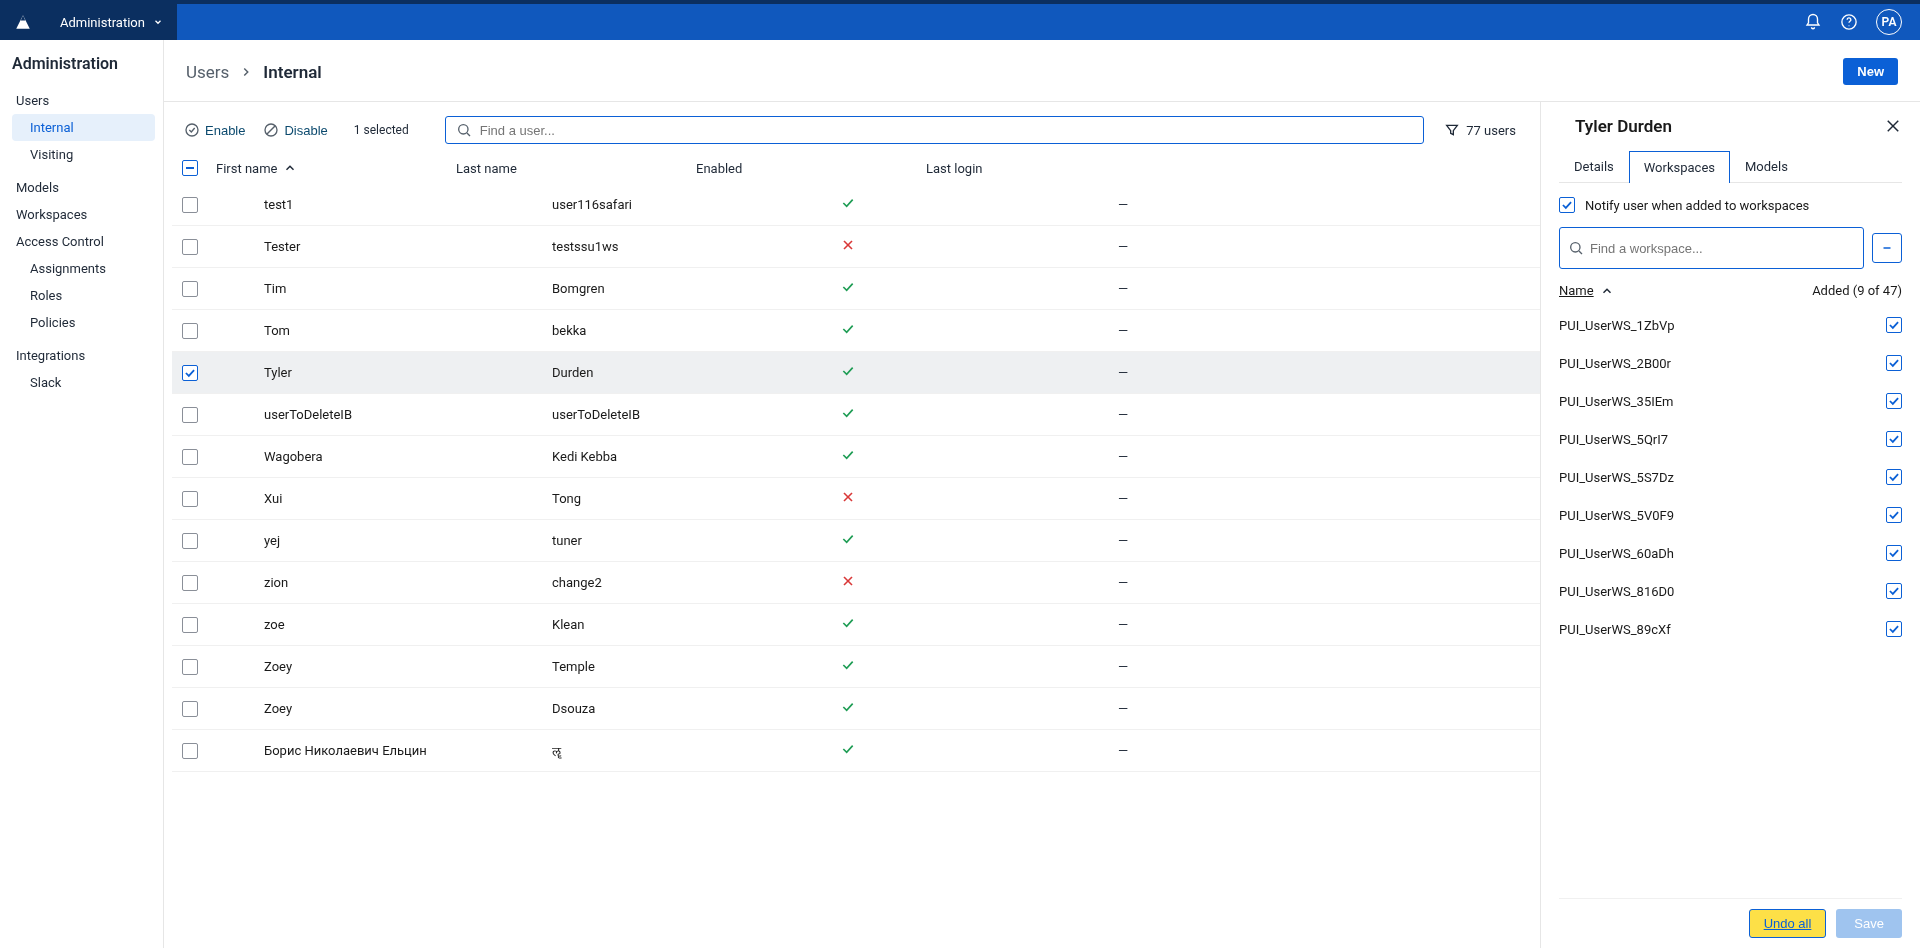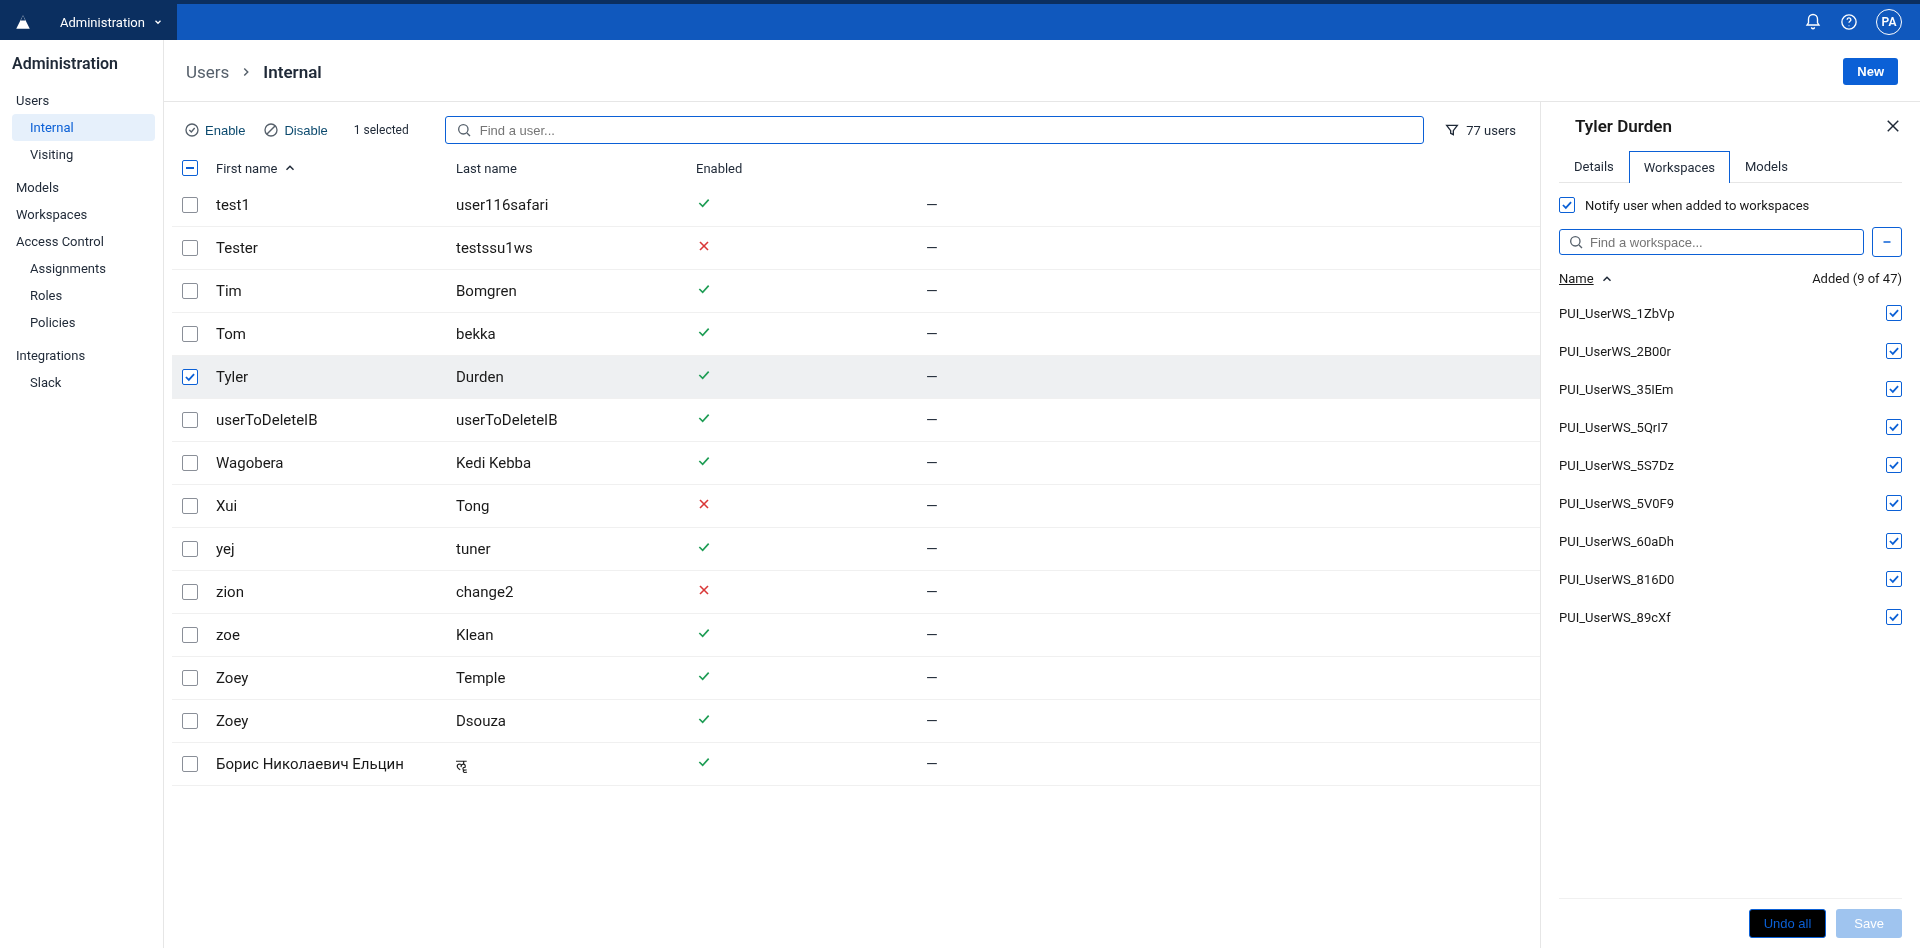--- a/index.html
+++ b/index.html
@@ -88,48 +88,48 @@
   .chk {
     width:16px; height:16px; border:1.5px solid #8a8f98; border-radius:2px;
     display:flex; align-items:center; justify-content:center; cursor:pointer; background:#fff;
   }
   .chk.ind { border-color:#0b60d6; }
   .chk.ind::after { content:""; width:8px; height:2px; background:#0b60d6; }
   .chk.on { border-color:#0b60d6; }
   .chk.on svg { stroke:#0b60d6; }
 
   .rows { flex:1; overflow-y:auto; }
-  .row { display:flex; align-items:center; padding:11px 18px 11px 10px; border-bottom:1px solid #f0f0f0; font-size:15px;}
+  .row { display:flex; align-items:center; padding:11px 18px 11px 10px; border-bottom:1px solid #f0f0f0; font-size:13px;gap:48px;}
   .row.sel { background:#eef0f2; }
   .dash { color:#1f2937; }
 
   
   .panel {
     width:380px; border-left:1px solid #e6e6e6; display:flex; flex-direction:column;
     padding: 14px 18px 10px 18px; overflow:hidden;
   }
   .panel-head { display:flex; align-items:center; justify-content:space-between;margin-left:16px; }
   .panel-title { font-size:17px; font-weight:600; }
   .close-x { cursor:pointer; }
   .tabs { display:flex; gap:0; border-bottom:1px solid #e6e6e6; margin-top:14px; }
   .tab { padding:8px 14px; font-size:13px; cursor:pointer; color:#1f2937; border:1px solid transparent; border-bottom:none; }
   .tab.active { border-color:#0b60d6; color:#1f2937; position:relative; top:1px; background:#fff;}
   .notify-row { display:flex; align-items:center; gap:10px; padding:14px 0; font-size:13px;}
   .ws-search-row { display:flex; gap:8px; align-items:center; }
-  .ws-search { flex:1; border:1.5px solid #0b60d6; border-radius:3px; height:26px; display:flex; align-items:center; padding:0 8px; gap:6px;}
+  .ws-search { flex:1; border:1.5px solid #0b60d6; border-radius:3px; height:42px; display:flex; align-items:center; padding:0 8px; gap:6px;}
   .ws-search input { border:none; outline:none; flex:1; font-size:13px;}
   .sq-btn { width:30px; height:30px; border:1px solid #0b60d6; border-radius:3px; display:flex; align-items:center; justify-content:center; cursor:pointer;}
   .ws-head { display:flex; justify-content:space-between; padding:14px 0 8px 0; font-size:13px;}
   .ws-head .name-sort { display:flex; gap:6px; align-items:center;text-decoration:underline; }
   .ws-list { flex:1; overflow-y:auto; }
   .ws-row { display:flex; justify-content:space-between; align-items:center; padding:11px 0; font-size:13px; }
   .panel-foot { display:flex; justify-content:flex-end; gap:10px; padding-top:10px; border-top:1px solid #f0f0f0;}
   .btn-outline {
-    border:1px solid #0b60d6; color:#0b60d6; background:#000000; border-radius:3px;
-    padding:6px 14px; font-size:13px; cursor:pointer;
+    border:1px solid #0b60d6; color:#0b60d6; background:#fde047; border-radius:3px;
+    padding:6px 14px; font-size:13px; cursor:pointer;text-decoration:underline;
   }
   .btn-save {
     border:none; color:#fff; background:#9fc4ef; border-radius:3px;
     padding:6px 18px; font-size:13px; cursor:pointer;
   }
 
   
   .ic { width:14px; height:14px; }
   .ic16 { width:16px; height:16px; }
   .ic18 { width:18px; height:18px; }
@@ -238,20 +238,21 @@
             <div class="chk ind"></div>
           </div>
           <div class="col-first">
             <span>First name</span>
             <svg class="ic" viewBox="0 0 24 24" fill="none" stroke="#1f2937" stroke-width="2.5">
                 <polyline points="6 15 12 9 18 15"></polyline>
               </svg>
           </div>
           <div class="col-last"><span>Last name</span></div>
           <div class="col-enabled"><span>Enabled</span></div>
+          <div class="col-login"><span>Last login</span></div>
         </div>
 
         <div class="rows" id="rows">
             <div class="row">
               <div class="col-chk">
                 <div class="chk"></div>
               </div>
               <div class="col-first">test1</div>
               <div class="col-last">user116safari</div>
               <div class="col-enabled"><svg class="ic16" viewBox="0 0 24 24" fill="none" stroke="#1f9d55" stroke-width="2.5">

